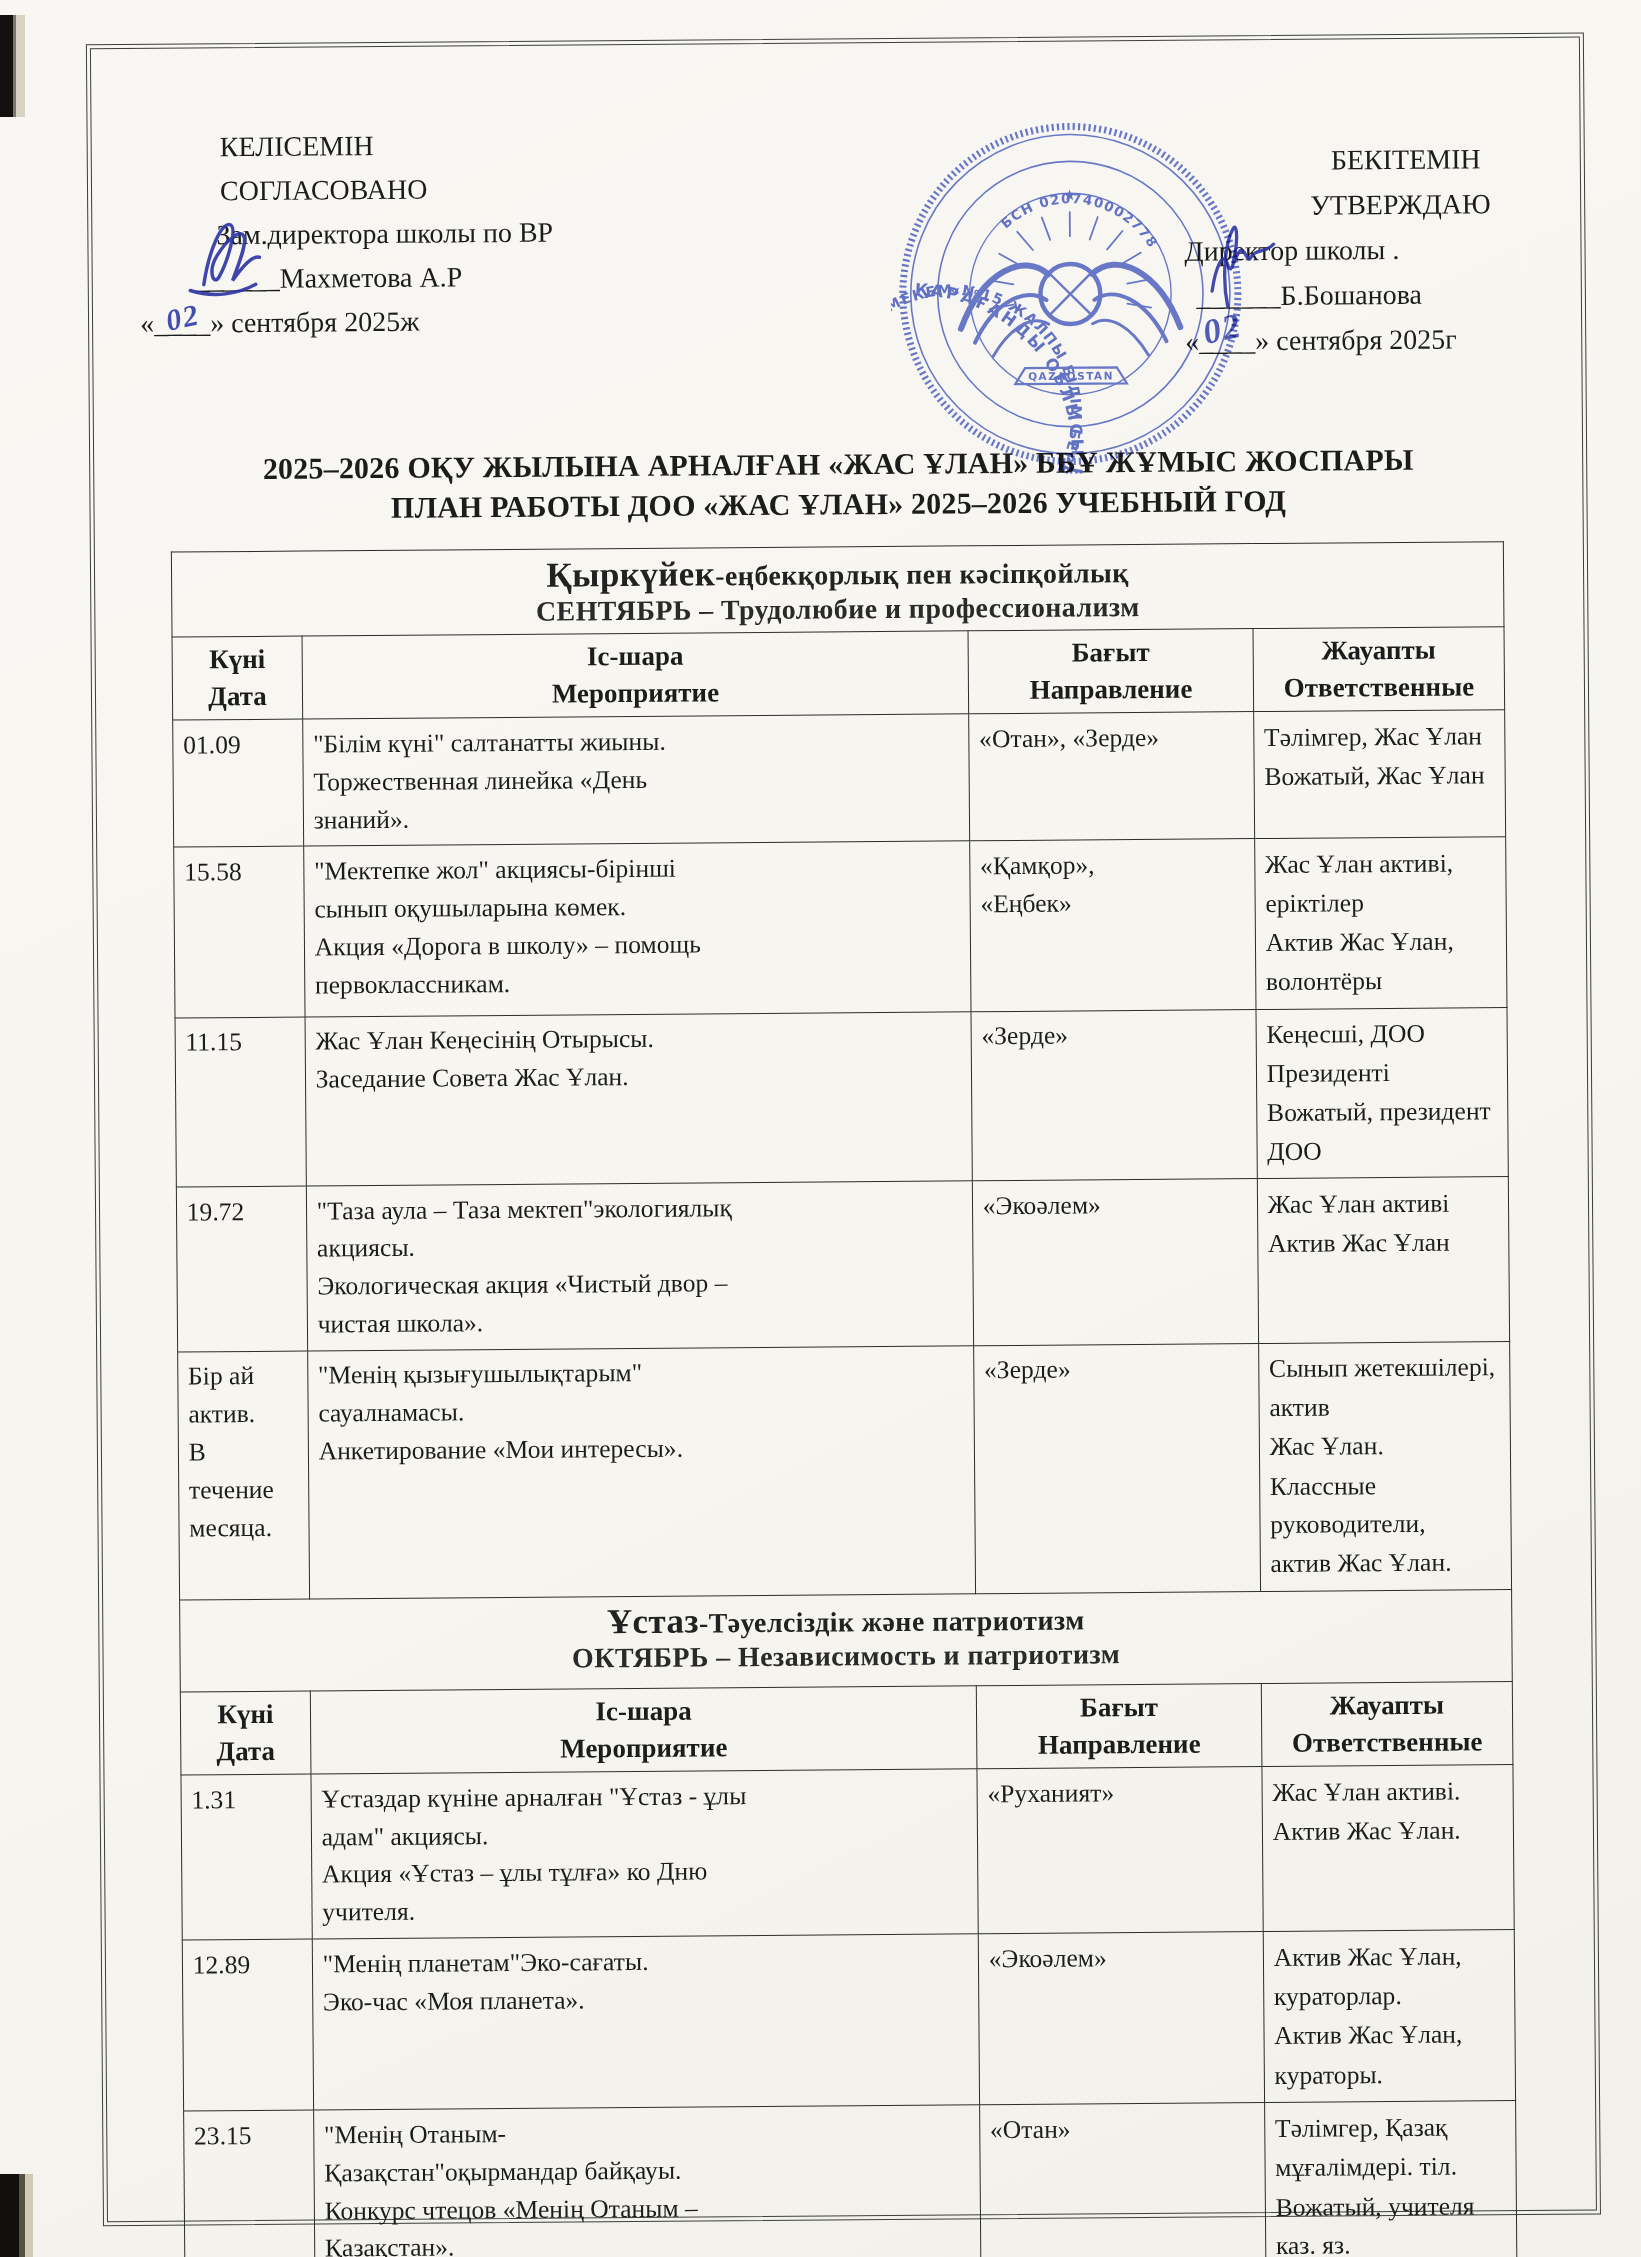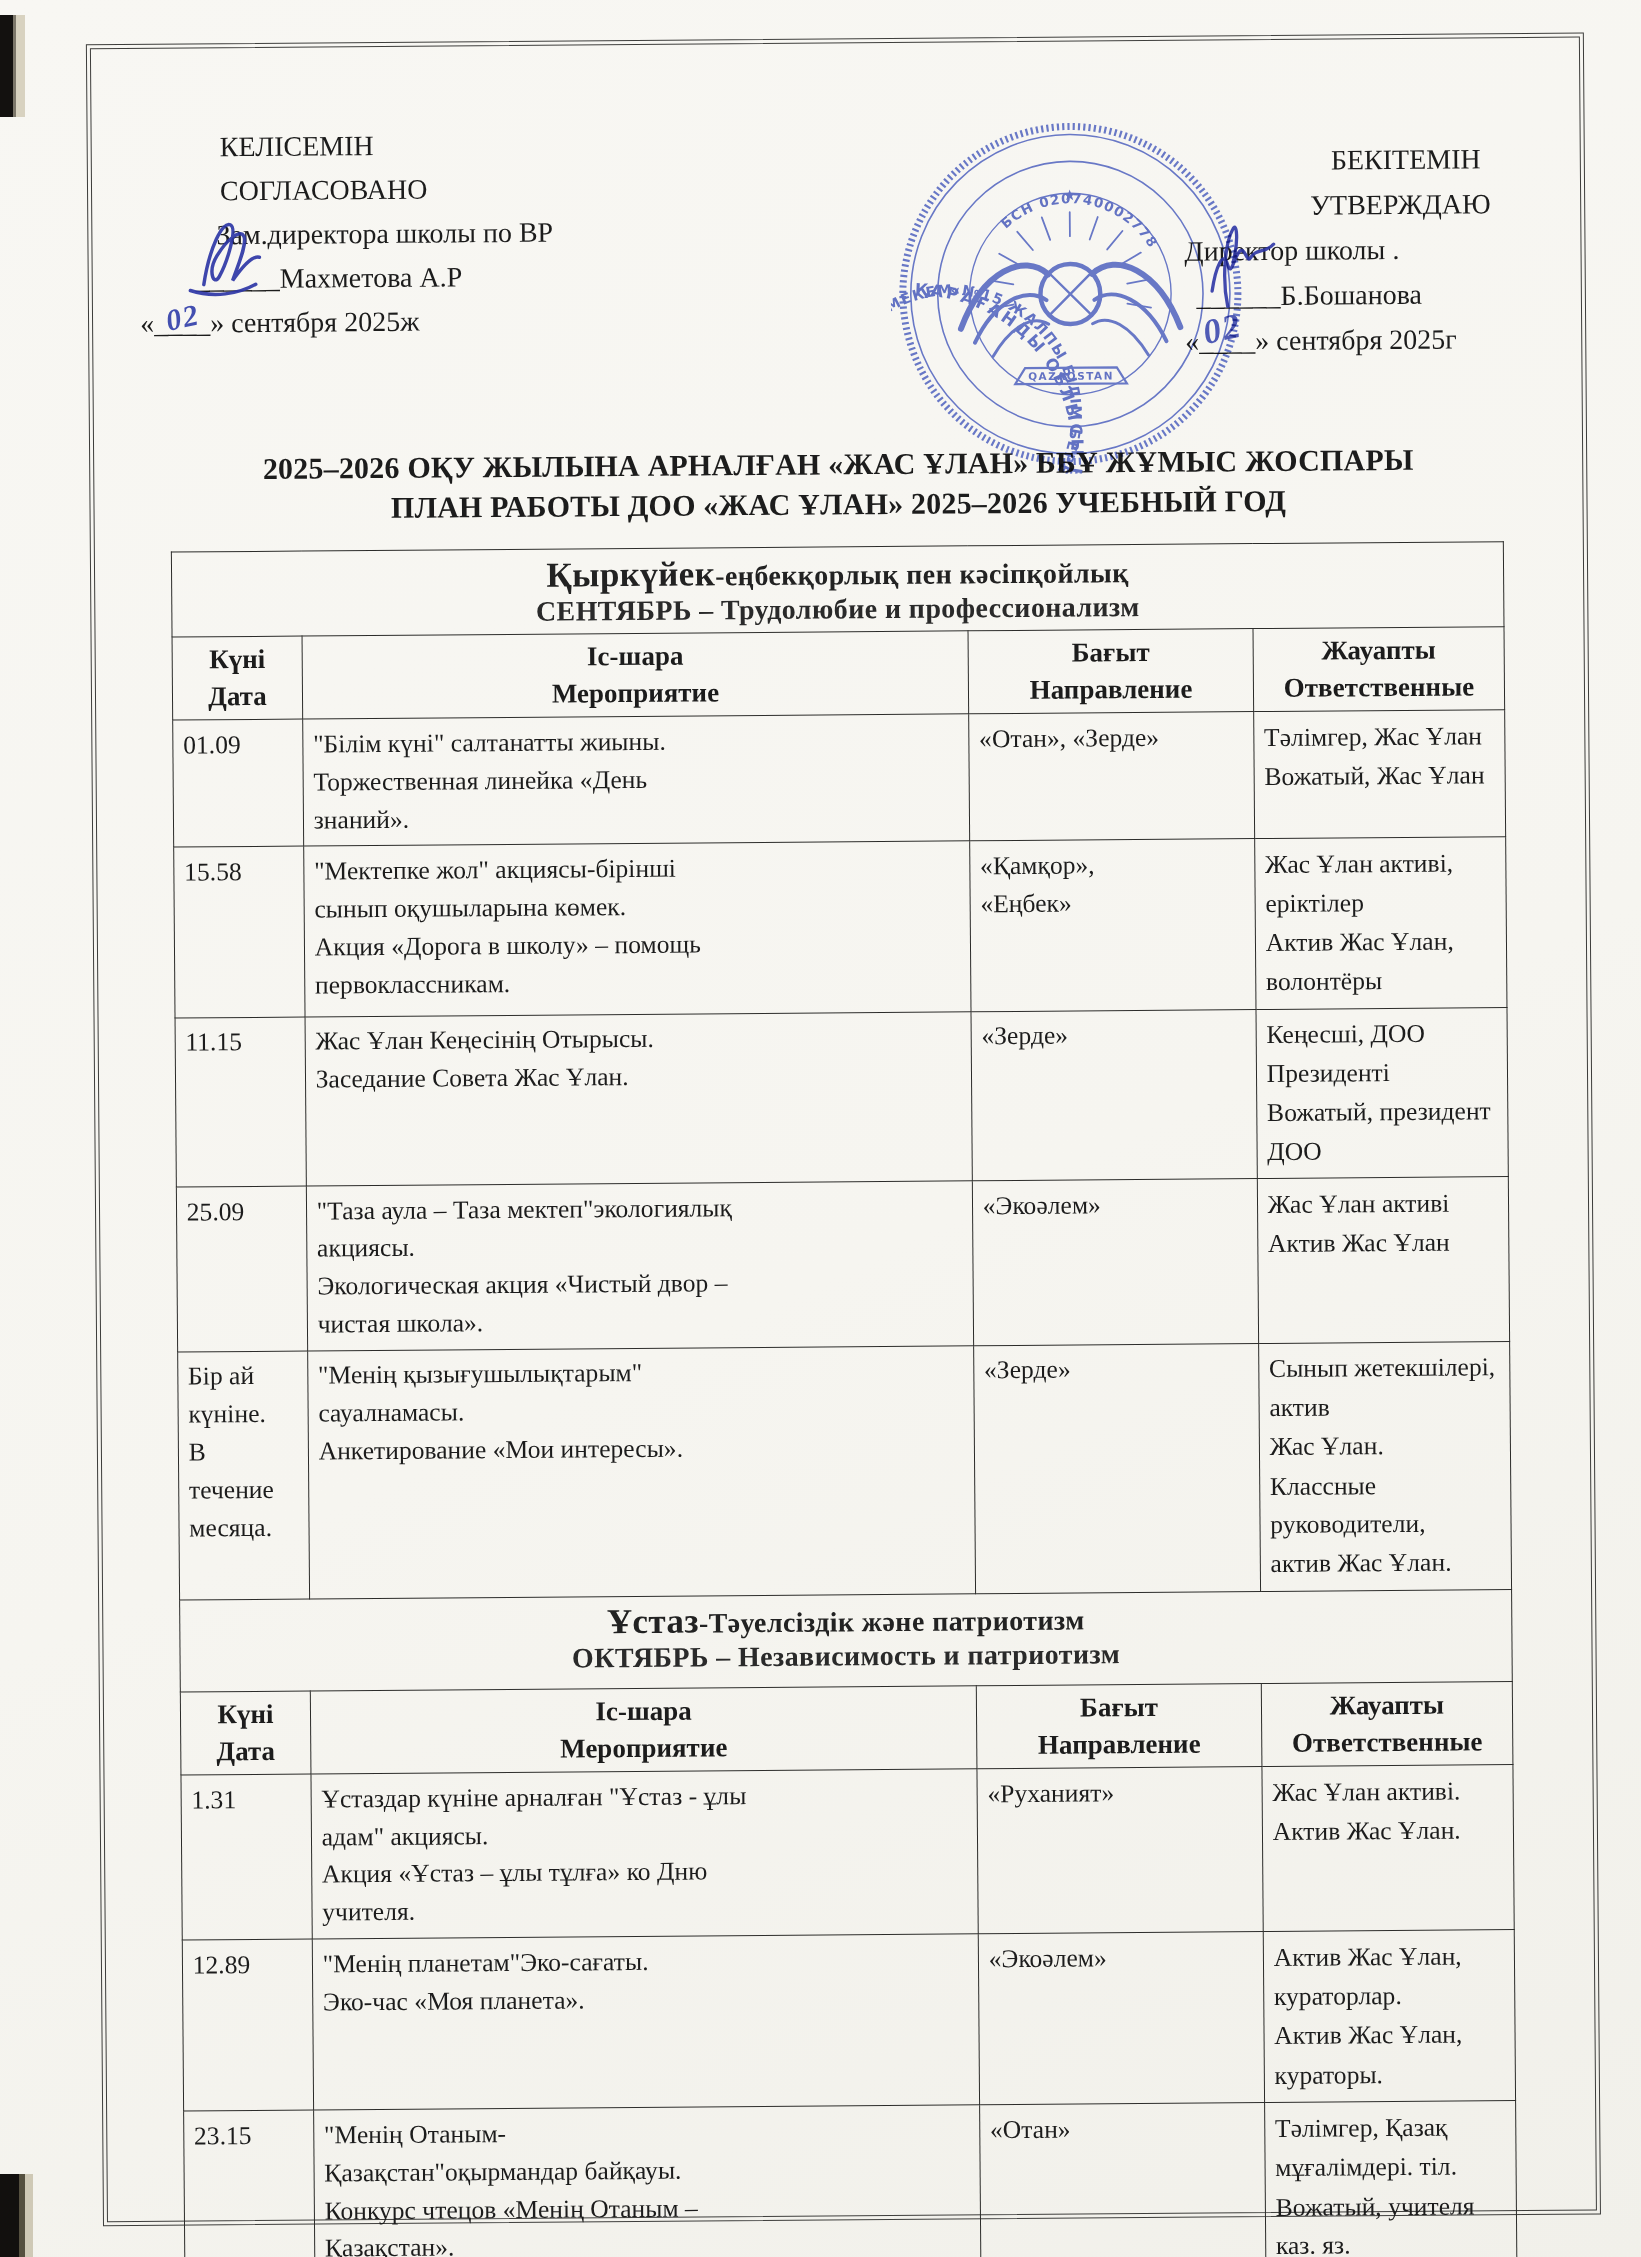--- a/index.html
+++ b/index.html
@@ -264,40 +264,40 @@
           <td class="cell-direction">
             <div class="cline">«Зерде»</div>
           </td>
           <td class="cell-responsible">
             <div class="cline">Кеңесші, ДОО Президенті</div>
             <div class="cline">Вожатый, президент ДОО</div>
           </td>
         </tr>
         <tr style="height: 135px;">
           <td class="cell-date">
-            <div class="cline">25.09</div>
+            <div class="cline">19.72</div>
           </td>
           <td class="cell-event">
             <div class="cline">"Таза аула – Таза мектеп"экологиялық</div>
             <div class="cline">акциясы.</div>
             <div class="cline">Экологическая акция «Чистый двор –</div>
             <div class="cline">чистая школа».</div>
           </td>
           <td class="cell-direction">
             <div class="cline">«Экоәлем»</div>
           </td>
           <td class="cell-responsible">
             <div class="cline">Жас Ұлан активі</div>
             <div class="cline">Актив Жас Ұлан</div>
           </td>
         </tr>
         <tr style="height: 164px;">
           <td class="cell-date">
             <div class="cline">Бір ай</div>
-            <div class="cline">күніне.</div>
+            <div class="cline">актив.</div>
             <div class="cline">В</div>
             <div class="cline">течение</div>
             <div class="cline">месяца.</div>
           </td>
           <td class="cell-event">
             <div class="cline">"Менің қызығушылықтарым"</div>
             <div class="cline">сауалнамасы.</div>
             <div class="cline">Анкетирование «Мои интересы».</div>
           </td>
           <td class="cell-direction">

